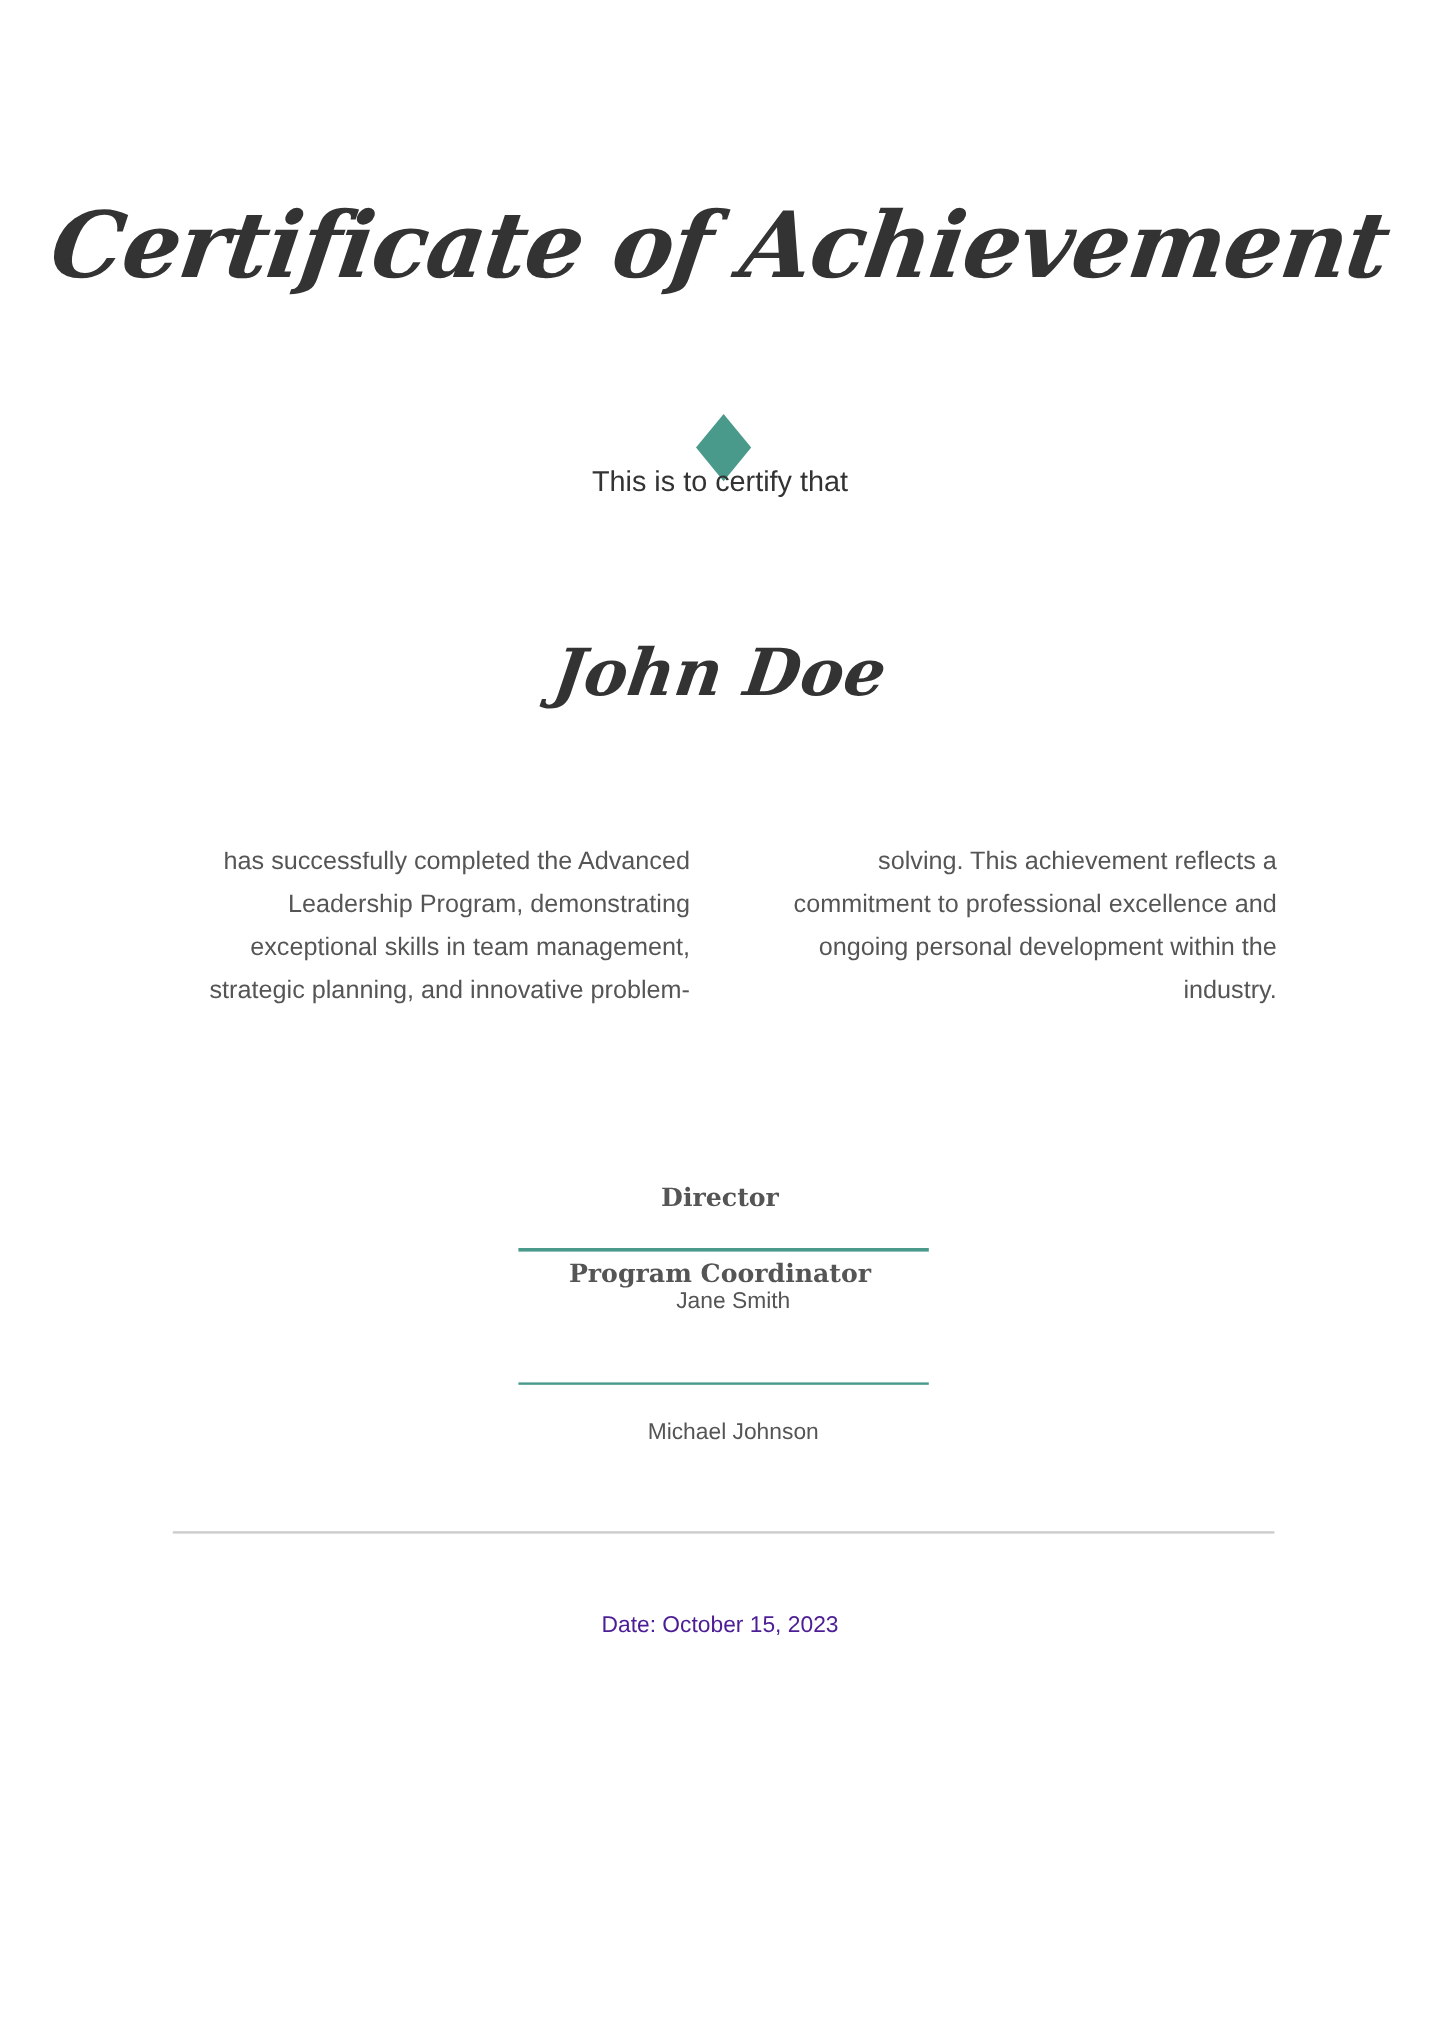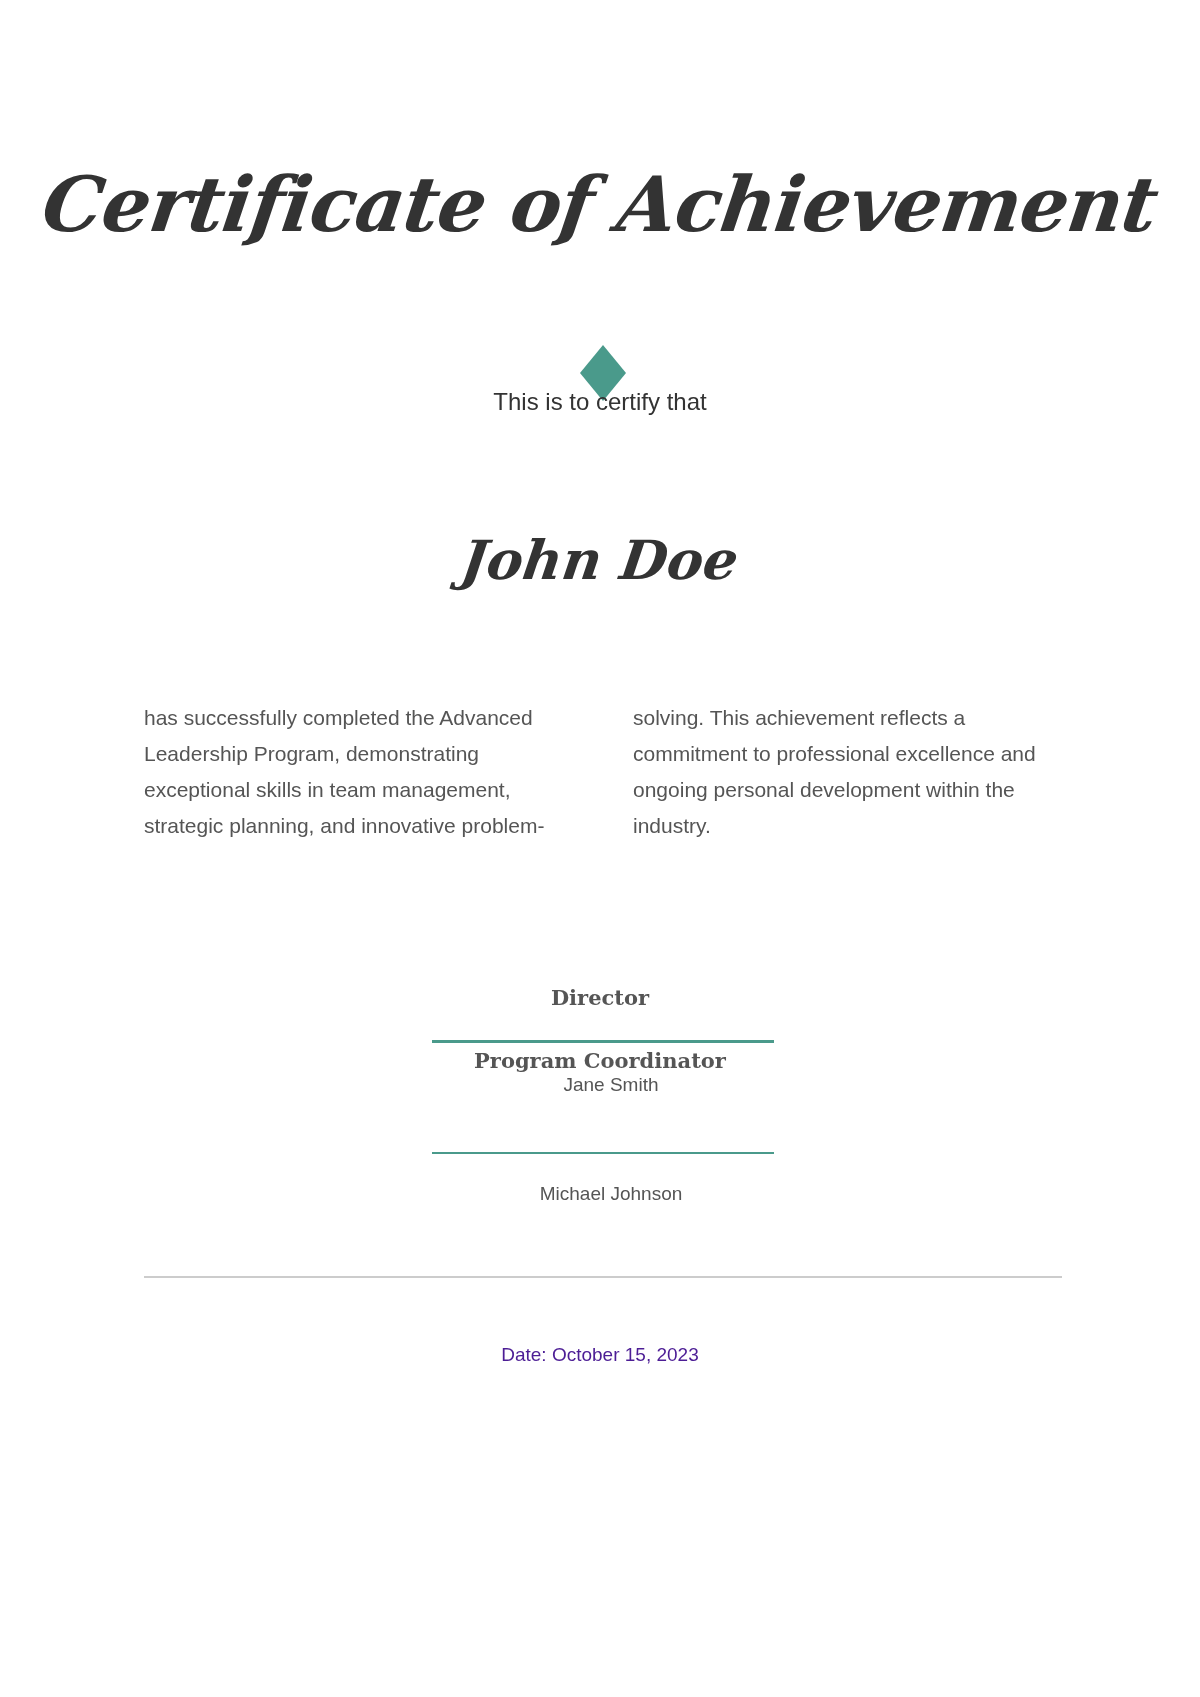--- a/index.html
+++ b/index.html
@@ -1,17 +1,17 @@
 <!DOCTYPE html>
 <html><head>
 <meta charset="utf-8">
 <style>
   html, body { margin: 0; padding: 0; background: #ffffff; }
   body { width: 1200px; height: 1697px; position: relative; overflow: hidden; }
-  .abs { position: absolute; }
+  .abs { position: absolute; text-align: right; }
   .script {
     font-family: "DejaVu Serif", serif;
     font-style: italic;
     font-weight: bold;
     color: #333333;
     white-space: nowrap;
   }
   .title {
     left: 0; width: 1200px; top: 150px;
     text-align: center;

